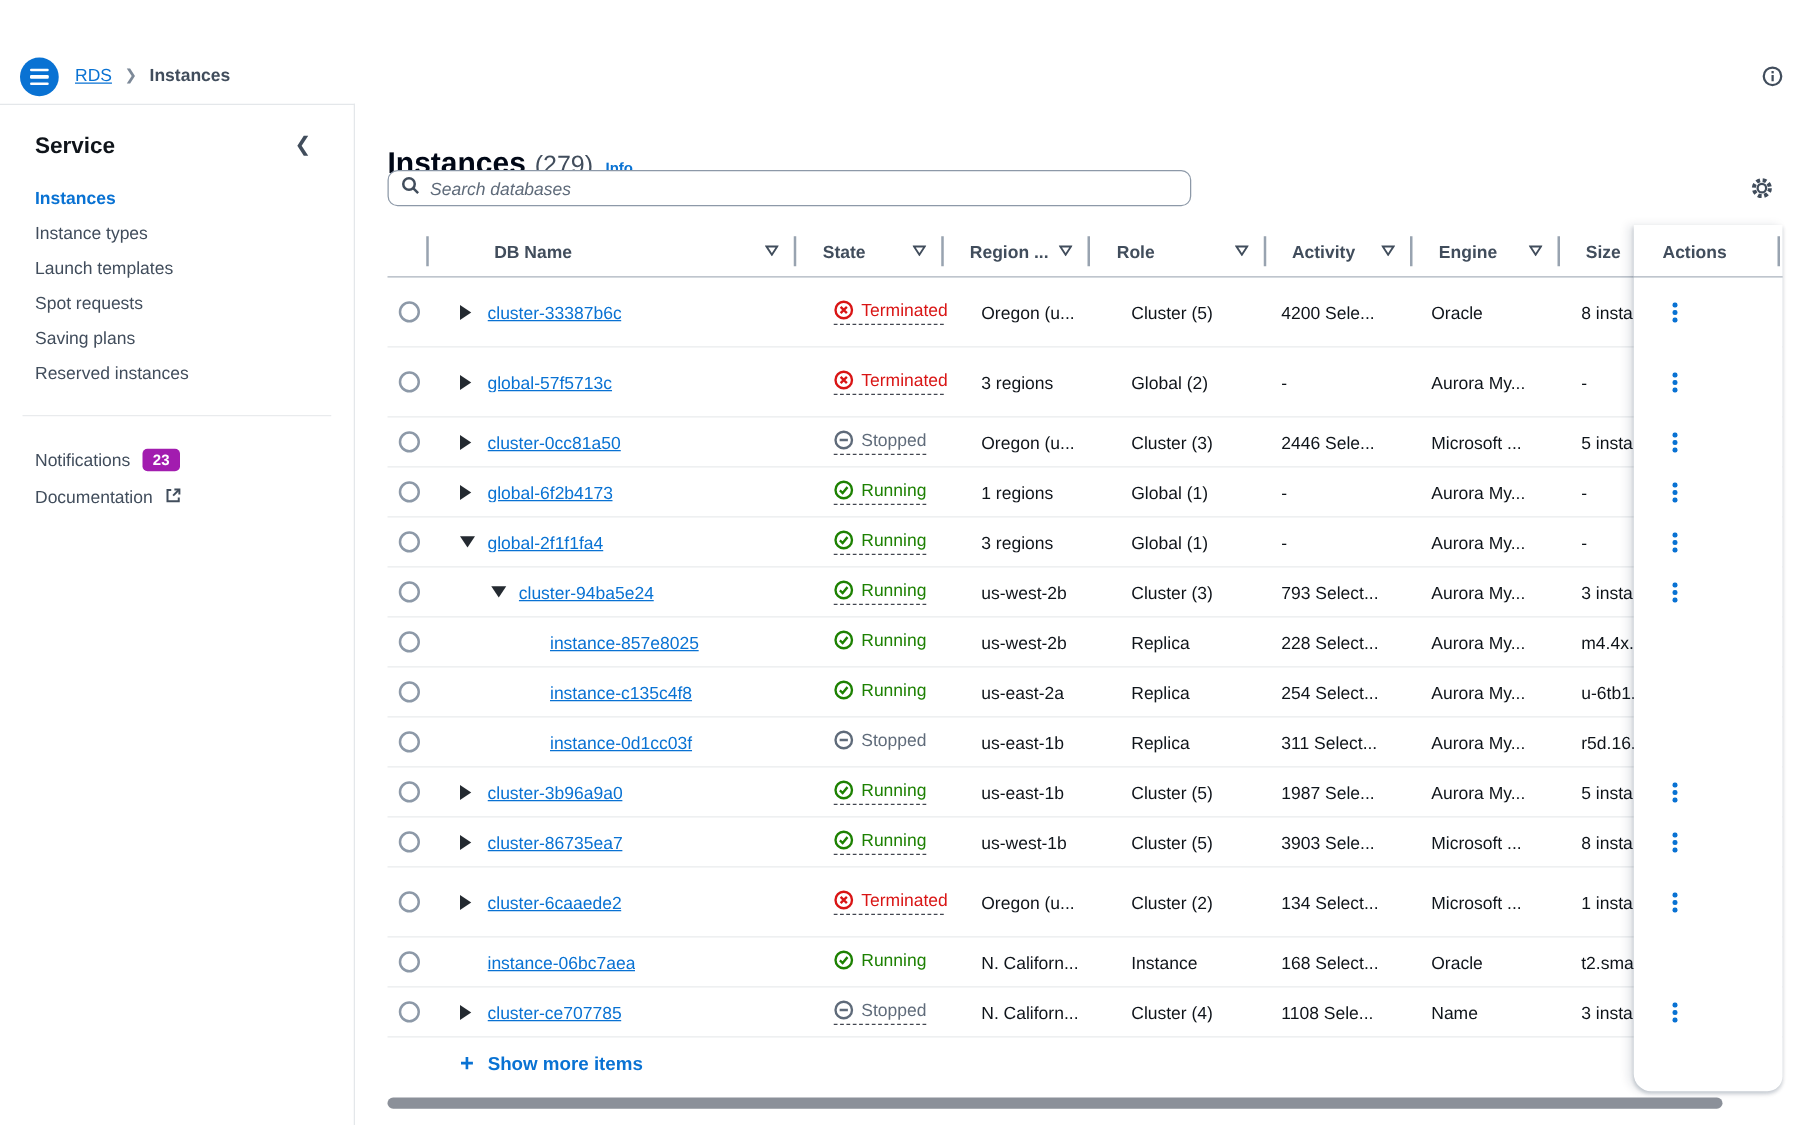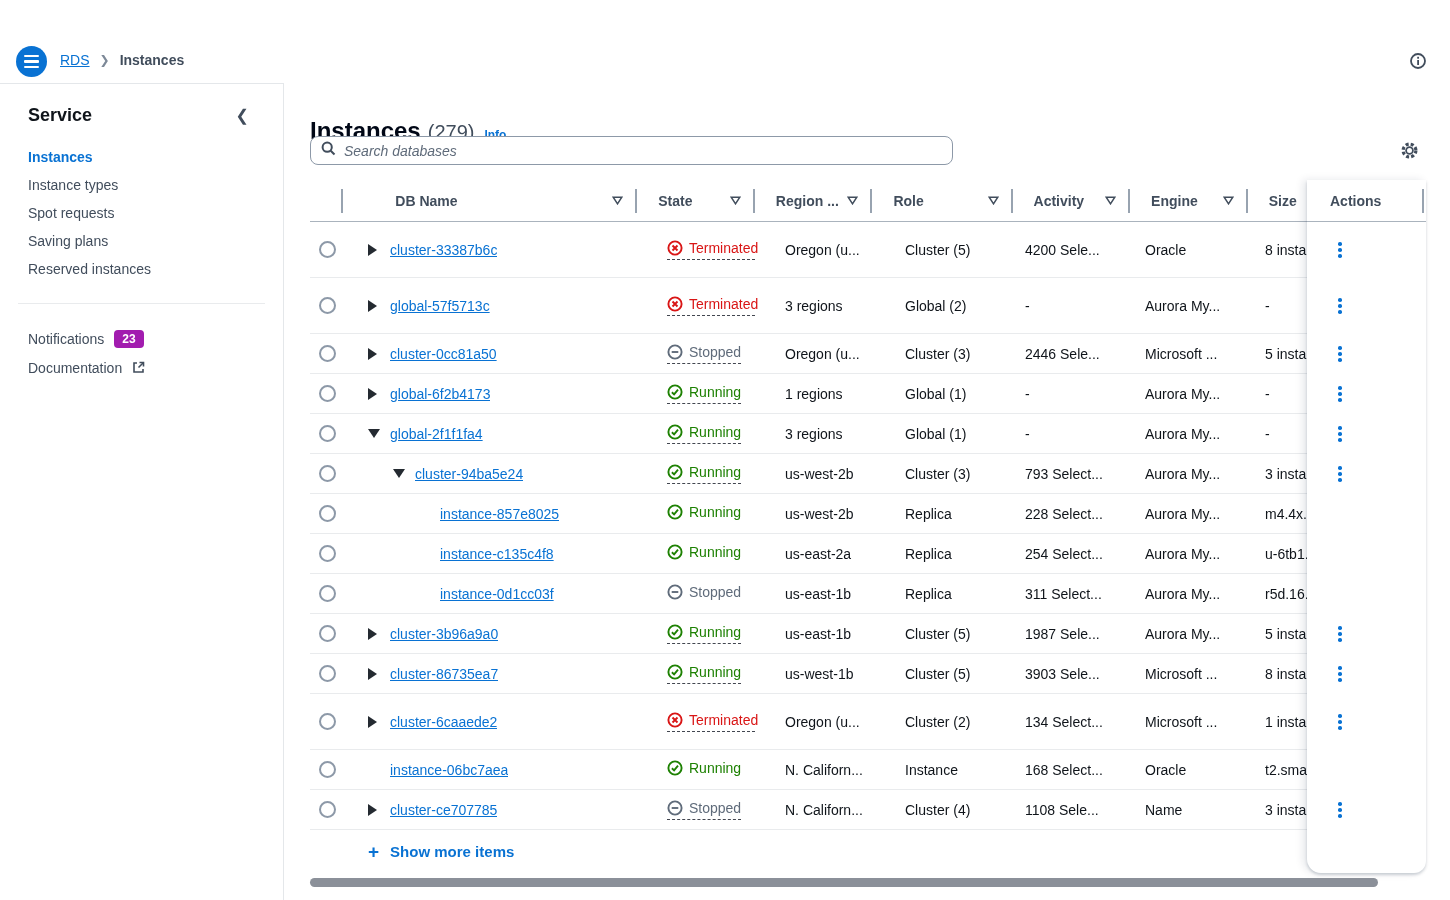--- a/index.html
+++ b/index.html
@@ -130,20 +130,21 @@
   </div>
 
   <div class="sidebar">
     <div class="sidebar-head">
       <span class="sidebar-title">Service</span>
       <span class="collapse-btn">❮</span>
     </div>
     <ul class="nav" id="side-nav">
         <li class="active">Instances</li>
         <li>Instance types</li>
+        <li>Launch templates</li>
         <li>Spot requests</li>
         <li>Saving plans</li>
         <li>Reserved instances</li>
       </ul>
     <hr class="side-divider">
     <ul class="side-util">
       <li>
         <span>Notifications</span>
         <span class="badge">23</span>
       </li>

